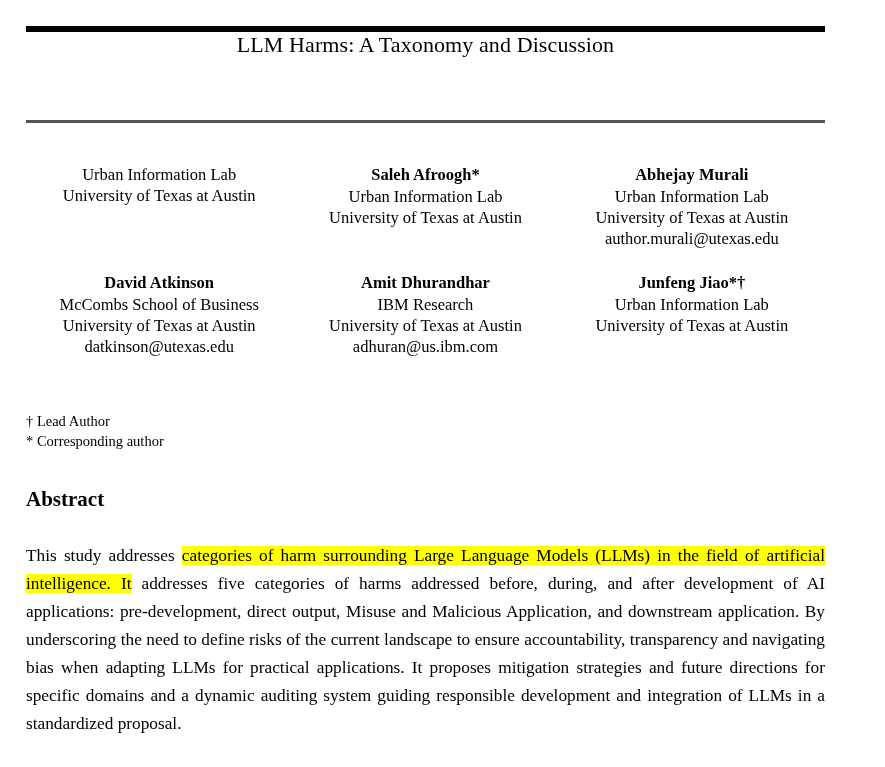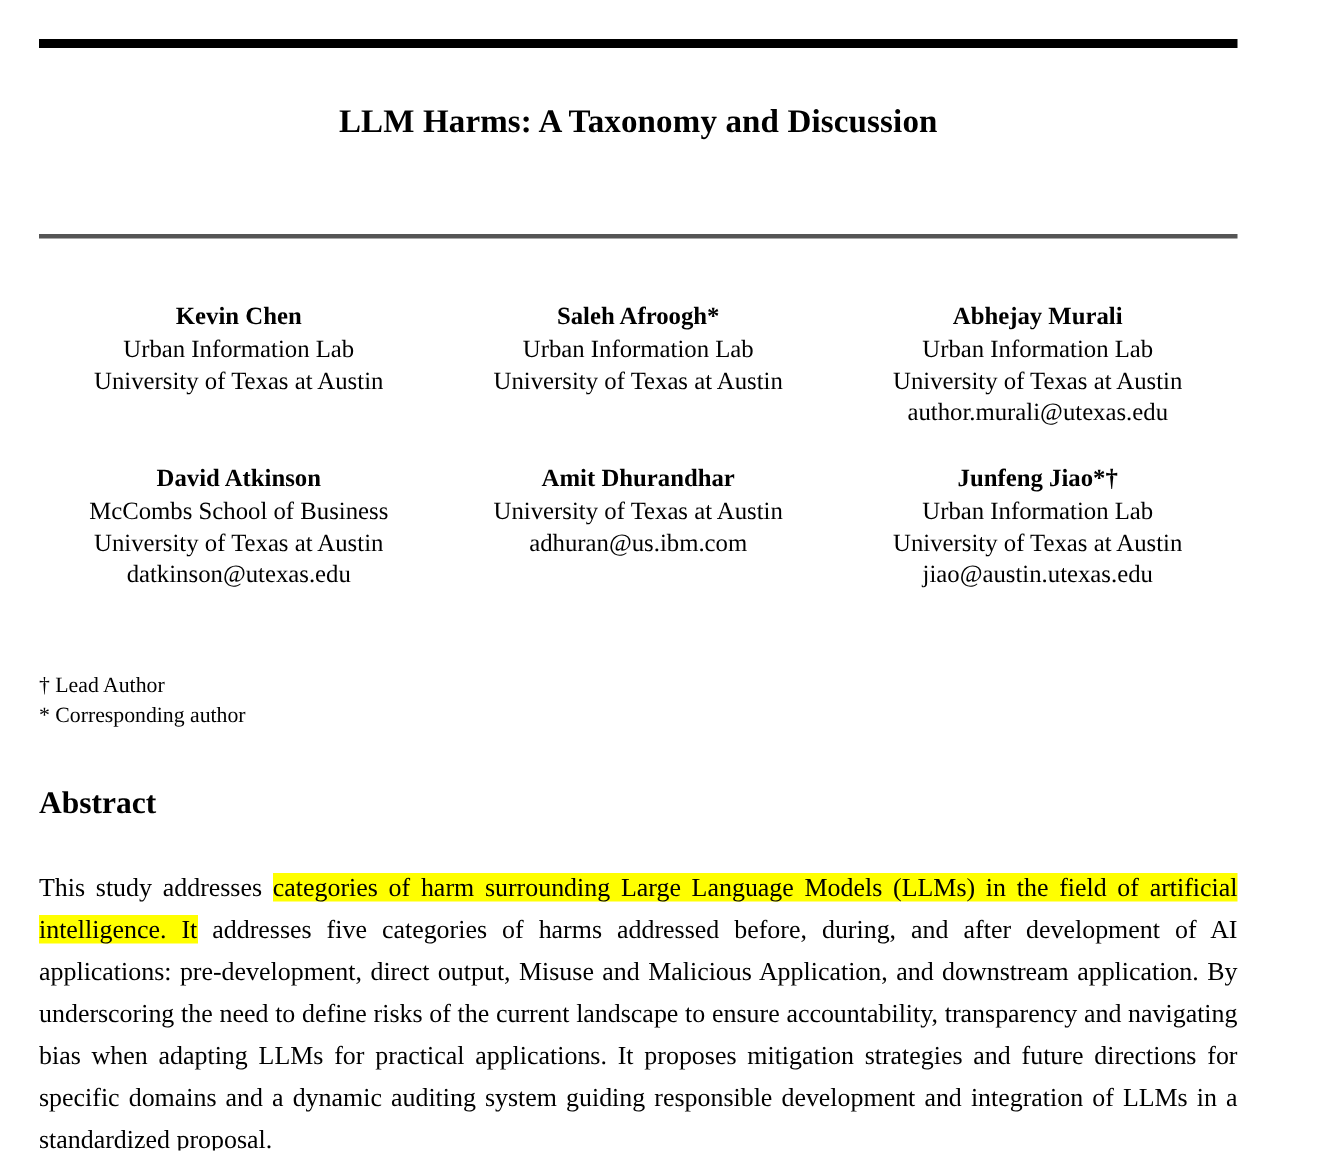--- a/index.html
+++ b/index.html
@@ -31,24 +31,23 @@
     height: 6px;
     background: #000000;
   }
   .rule-sub {
     margin-top: 62px;
     height: 3px;
     background: #555555;
   }
   
   .title {
-    margin-top: 36px;
     text-align: center;
     font-size: 22px;
-    font-weight: bold;
+    font-weight: normal;
     letter-spacing: 0.1px;
   }
   
   .authors-block {
     margin-top: 42px;
   }
   .author-row {
     display: flex;
     width: 100%;
   }
@@ -102,21 +101,20 @@
     <div class="rule-top"></div>
 
     <div class="title">LLM Harms: A Taxonomy and Discussion</div>
 
     <div class="rule-sub"></div>
 
     <div class="authors-block">
 
       <div class="author-row">
         <div class="author">
-          <div class="name line">Kevin Chen</div>
           <div class="line">Urban Information Lab</div>
           <div class="line">University of Texas at Austin</div>
         </div>
         <div class="author">
           <div class="name line">Saleh Afroogh*</div>
           <div class="line">Urban Information Lab</div>
           <div class="line">University of Texas at Austin</div>
         </div>
         <div class="author">
           <div class="name line">Abhejay Murali</div>
@@ -128,28 +126,28 @@
 
       <div class="author-row">
         <div class="author">
           <div class="name line">David Atkinson</div>
           <div class="line">McCombs School of Business</div>
           <div class="line">University of Texas at Austin</div>
           <div class="line">datkinson@utexas.edu</div>
         </div>
         <div class="author">
           <div class="name line">Amit Dhurandhar</div>
+          <div class="line">IBM Research</div>
           <div class="line">University of Texas at Austin</div>
           <div class="line">adhuran@us.ibm.com</div>
         </div>
         <div class="author">
           <div class="name line">Junfeng Jiao*†</div>
           <div class="line">Urban Information Lab</div>
           <div class="line">University of Texas at Austin</div>
-          <div class="line">jiao@austin.utexas.edu</div>
         </div>
       </div>
 
     </div>
 
     <div class="footnotes">
       <div>† Lead Author</div>
       <div>* Corresponding author</div>
     </div>
 

